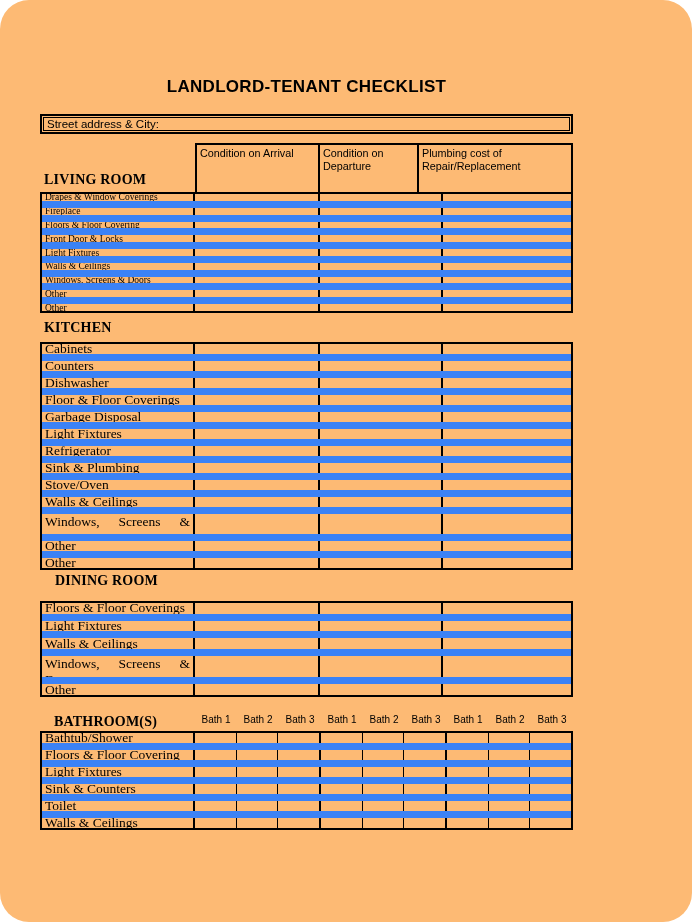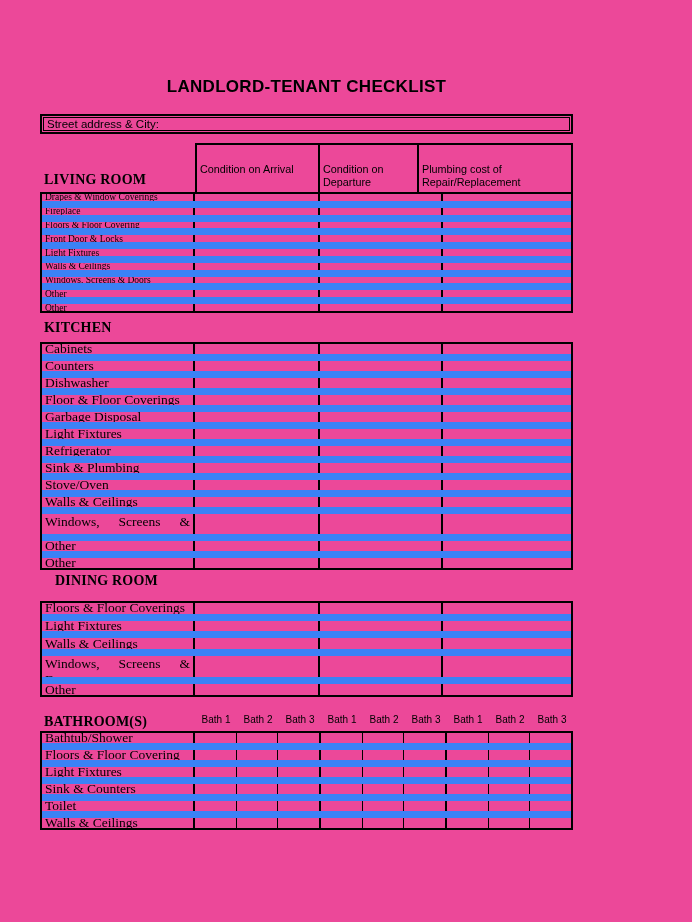--- a/index.html
+++ b/index.html
@@ -1,32 +1,32 @@
 <!DOCTYPE html>
 <html><head>
 <meta charset="utf-8">
 <style>
   html,body{margin:0;padding:0;background:#ffffff;}
-  .page{position:relative;width:692px;height:922px;background:#ec4899;color:#000;
-        font-family:"Liberation Serif",serif;overflow:hidden;}
+  .page{position:relative;width:692px;height:922px;background:#fdba74;color:#000;
+        font-family:"Liberation Serif",serif;overflow:hidden;border-radius:29px;}
 
   .form-title{position:absolute;left:40px;top:77px;width:533px;text-align:center;
         font-family:"Liberation Sans",sans-serif;font-weight:bold;font-size:17px;letter-spacing:.3px;}
 
   
   .addr{position:absolute;left:40px;top:114px;width:533px;height:20px;box-sizing:border-box;
         border:2px solid #000;padding:1px;}
   .addr-inner{box-sizing:border-box;height:100%;border:1px solid #000;
         font-family:"Liberation Sans",sans-serif;font-size:11.5px;line-height:12px;padding:0 0 0 3px;}
 
   
   .cond-header{position:absolute;left:195px;top:143px;width:378px;height:49px;box-sizing:border-box;
         border:2px solid #000;border-bottom:none;display:flex;
         font-family:"Liberation Sans",sans-serif;font-size:10.8px;line-height:12.5px;}
-  .cond-cell{box-sizing:border-box;padding:18px 2px 0 3px;}
+  .cond-cell{box-sizing:border-box;padding:2px 2px 0 3px;}
   .cond-cell.w1{width:123px;border-right:2px solid #000;}
   .cond-cell.w2{width:99px;border-right:2px solid #000;}
   .cond-cell.w3{flex:1;}
 
   .sec-heading{position:absolute;left:44px;font-weight:bold;font-size:14px;letter-spacing:.2px;}
 
   
   .tbl{position:absolute;left:40px;width:533px;box-sizing:border-box;border:2px solid #000;
         display:flex;flex-direction:column;}
   .trow{display:flex;flex:1;min-height:0;}
@@ -258,21 +258,21 @@
         <div class="c3"></div>
     </div>
     <div class="trow">
         <div class="lbl">Other</div>
         <div class="c1"></div>
         <div class="c2"></div>
         <div class="c3"></div>
       </div>
   </div>
 
-  <div class="sec-heading" style="top:714px;">BATHROOM(S)</div>
+  <div class="sec-heading" style="top:714px;margin-left:10px;">BATHROOM(S)</div>
 
   <div class="bath-headers">
     <div class="bh">Bath 1</div>
     <div class="bh">Bath 2</div>
     <div class="bh">Bath 3</div>
     <div class="bh">Bath 1</div>
     <div class="bh">Bath 2</div>
     <div class="bh">Bath 3</div>
     <div class="bh">Bath 1</div>
     <div class="bh">Bath 2</div>

